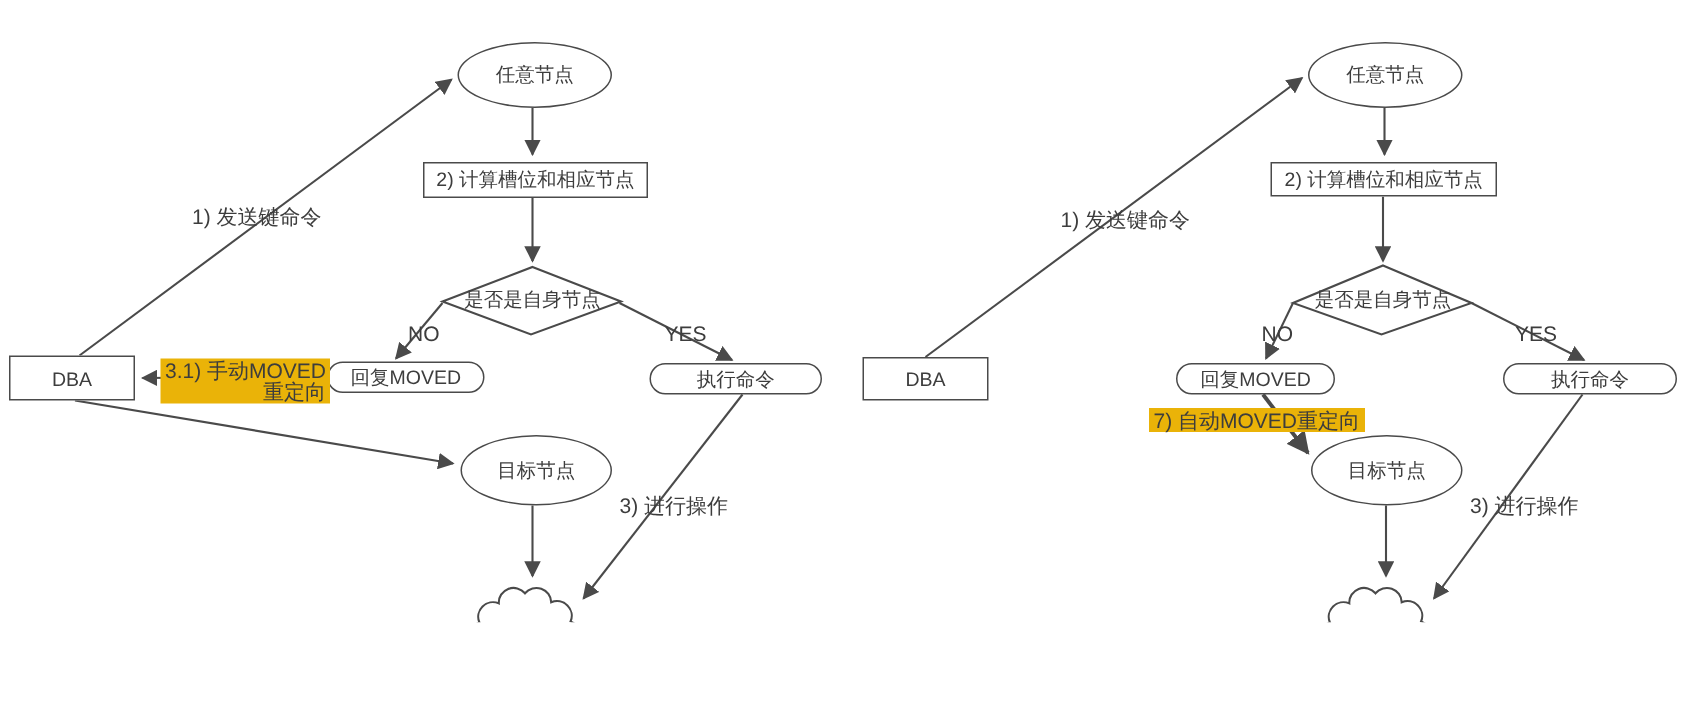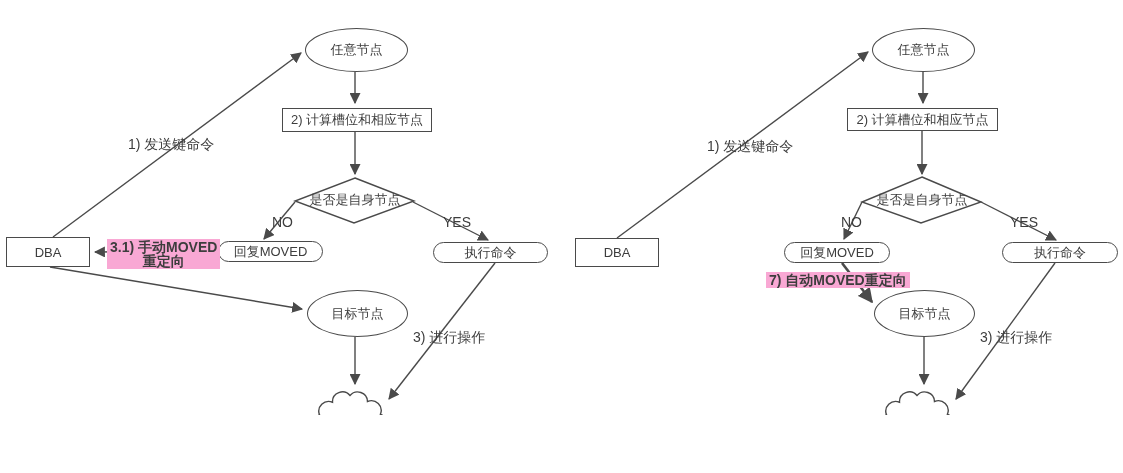--- a/index.html
+++ b/index.html
@@ -11,21 +11,21 @@
   .node{position:absolute;z-index:2;box-sizing:border-box;background:#ffffff;
         border:1.4px solid #4a4a4a;display:flex;align-items:center;justify-content:center;
         font-size:13px;color:#3d3d3d;white-space:nowrap;}
   .ellipse{border-radius:50%;}
   .stadium{border-radius:11px;}
   .overlay-label{position:absolute;z-index:3;font-size:13px;color:#3d3d3d;
         display:flex;align-items:center;justify-content:center;white-space:nowrap;
         background:transparent;}
   .edge-label{position:absolute;z-index:3;font-size:14px;color:#3d3d3d;
         white-space:nowrap;line-height:14px;background:transparent;}
-  .edge-label.bg{background:#f9a8d4;padding:1px 3px;text-align:center;font-weight:bold;}
+  .edge-label.bg{background:#eab308;padding:1px 3px;text-align:right;}
 </style>
 </head>
 <body>
 
 <div id="canvas">
 
   <svg id="connectors" width="1123" height="473" viewBox="0 0 1123 473">
     <defs>
       <marker id="arw" viewBox="0 0 10 10" refX="9" refY="5" markerWidth="11" markerHeight="11" markerUnits="userSpaceOnUse" orient="auto">
         <path d="M0,0 L10,5 L0,10 Z" fill="#4a4a4a"></path>

